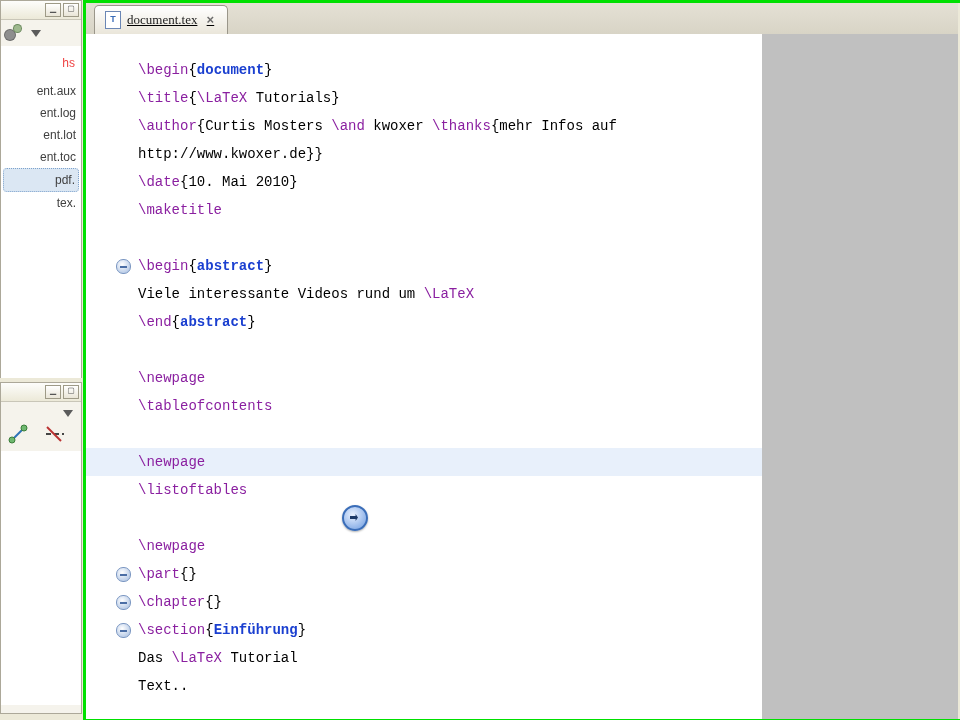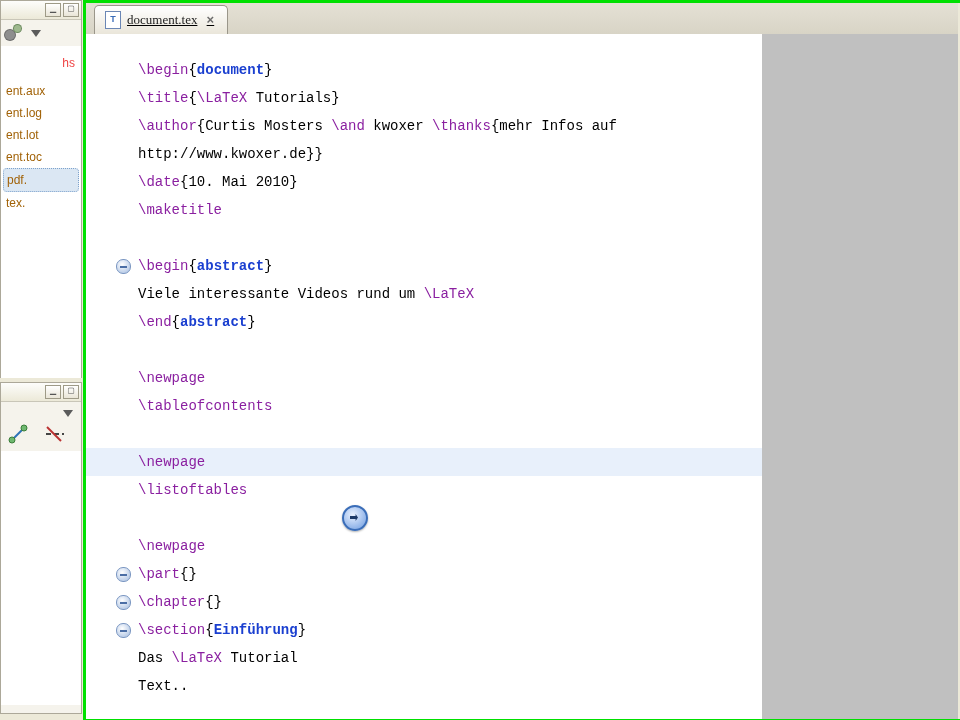--- a/index.html
+++ b/index.html
@@ -12,21 +12,21 @@
   .panel-titlebar{height:18px;background:linear-gradient(#fdfdfb,#ece9d8);border-bottom:1px solid #c9c6b8;display:flex;justify-content:flex-end;align-items:center;padding:0 2px;gap:2px;}
   .titlebar-btn{width:14px;height:12px;border:1px solid #9e9a87;background:linear-gradient(#ffffff,#e9e5d7);cursor:pointer;font-size:8px;line-height:10px;text-align:center;color:#555;}
   .panel-body{background:#ffffff;padding:4px 2px 4px 2px;}
   .tool-row{display:flex;align-items:center;gap:8px;padding:4px 4px;}
   .gears-icon{width:18px;height:18px;position:relative;}
   .gears-icon:before,.gears-icon:after{content:"";position:absolute;border-radius:50%;}
   .gears-icon:before{width:10px;height:10px;left:0;top:6px;background:#8e8e8e;box-shadow:0 0 0 1px #6b6b6b;}
   .gears-icon:after{width:7px;height:7px;left:9px;top:1px;background:#9fb98f;box-shadow:0 0 0 1px #6b8a5e;}
   .triangle-down{width:0;height:0;border-left:5px solid transparent;border-right:5px solid transparent;border-top:7px solid #5b5b5b;cursor:pointer;}
   .file-list{list-style:none;margin:0;padding:0;}
-  .file-list li{padding:4px 3px 4px 3px;white-space:nowrap;text-align:left;color:#a16207;direction:rtl;}
+  .file-list li{padding:4px 3px 4px 3px;white-space:nowrap;text-align:right;color:#404040;direction:rtl;}
   .file-list li.sel{background:#dbe7f3;border:1px dotted #7da2cc;border-radius:4px;}
   .panel.tools .panel-body{background:#f5f3ec;}
   .tool-icons{display:flex;gap:14px;padding:6px 6px;}
   .tool-icon{width:22px;height:22px;position:relative;cursor:pointer;}
   .tool-icon svg{width:22px;height:22px;}
   
   .right-area{position:absolute;left:86px;top:0;width:872px;height:720px;background:#c0c0c0;}
   .tabbar{height:34px;background:linear-gradient(#e6e2d6,#d8d4c6);border-bottom:1px solid #9a968a;display:flex;align-items:flex-end;padding-left:8px;}
   .tab{display:flex;align-items:center;height:28px;background:linear-gradient(#ffffff,#eae6da);border:1px solid #9a968a;border-bottom:none;border-radius:5px 5px 0 0;padding:0 10px;gap:6px;cursor:pointer;text-decoration:underline;}
   .tab .file-icon{width:14px;height:16px;background:#fff;border:1px solid #6b87b5;position:relative;}

